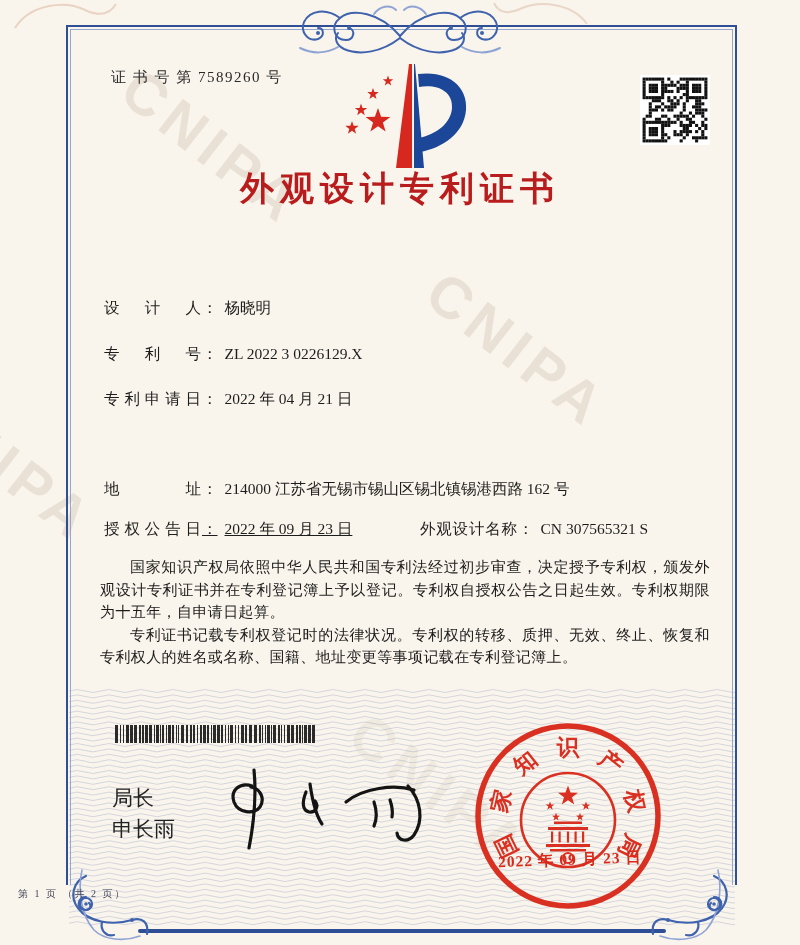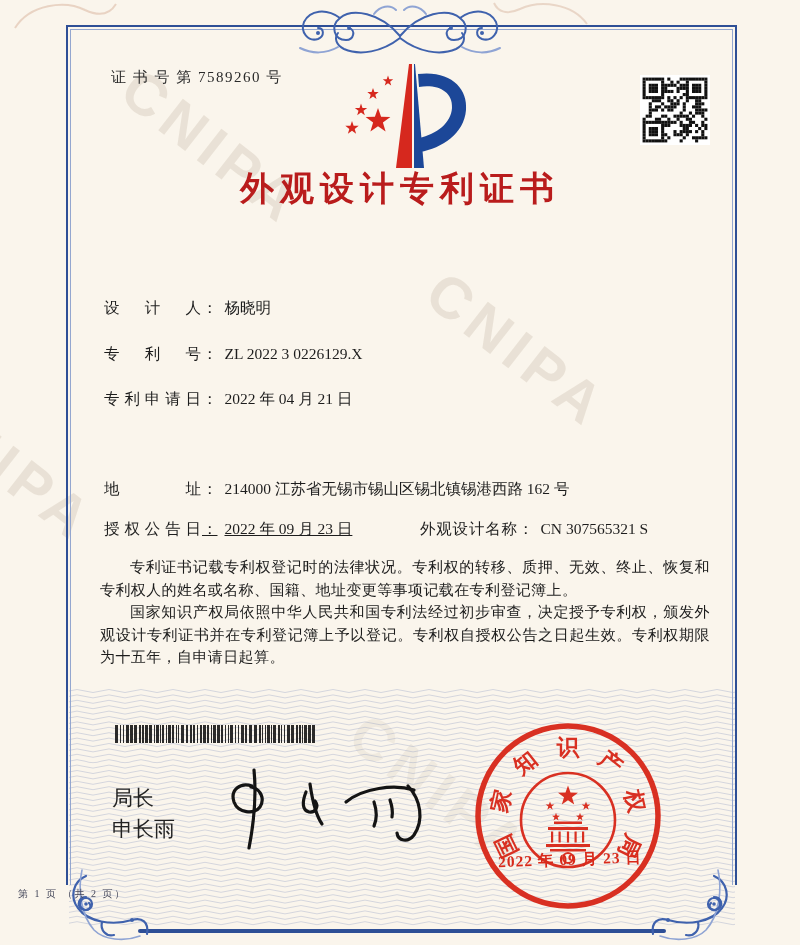--- a/index.html
+++ b/index.html
@@ -423,22 +423,22 @@
     <span class="flabel">地址</span><span class="fcolon">：</span><span class="fvalue">214000 江苏省无锡市锡山区锡北镇锡港西路 162 号</span>
   </div>
   <div class="field-row" style="top:519px;width:600px;text-decoration:underline;">
     <span class="flabel">授权公告日</span><span class="fcolon">：</span><span class="fvalue">2022 年 09 月 23 日</span>
     <span class="pair2">
       <span class="flabel">外观设计名称</span><span class="fcolon">：</span><span class="fvalue">CN 307565321 S</span>
     </span>
   </div>
 
   <div class="body-text">
+    <p>国家知识产权局依照中华人民共和国专利法经过初步审查，决定授予专利权，颁发外观设计专利证书并在专利登记簿上予以登记。专利权自授权公告之日起生效。专利权期限为十五年，自申请日起算。</p>
     <p>专利证书记载专利权登记时的法律状况。专利权的转移、质押、无效、终止、恢复和专利权人的姓名或名称、国籍、地址变更等事项记载在专利登记簿上。</p>
-    <p>国家知识产权局依照中华人民共和国专利法经过初步审查，决定授予专利权，颁发外观设计专利证书并在专利登记簿上予以登记。专利权自授权公告之日起生效。专利权期限为十五年，自申请日起算。</p>
   </div>
 
   <svg class="barcode" id="barcode" viewBox="0 0 205 18" preserveAspectRatio="none">
       <rect x="1" y="0" width="3" height="18" fill="#151515" opacity="0.9"></rect>
       <rect x="6" y="0" width="1" height="18" fill="#151515" opacity="0.9"></rect>
       <rect x="9" y="0" width="1" height="18" fill="#151515" opacity="0.9"></rect>
       <rect x="12" y="0" width="3" height="18" fill="#151515" opacity="0.9"></rect>
       <rect x="16" y="0" width="3" height="18" fill="#151515" opacity="0.9"></rect>
       <rect x="20" y="0" width="3" height="18" fill="#151515" opacity="0.9"></rect>
       <rect x="25" y="0" width="2" height="18" fill="#151515" opacity="0.9"></rect>

